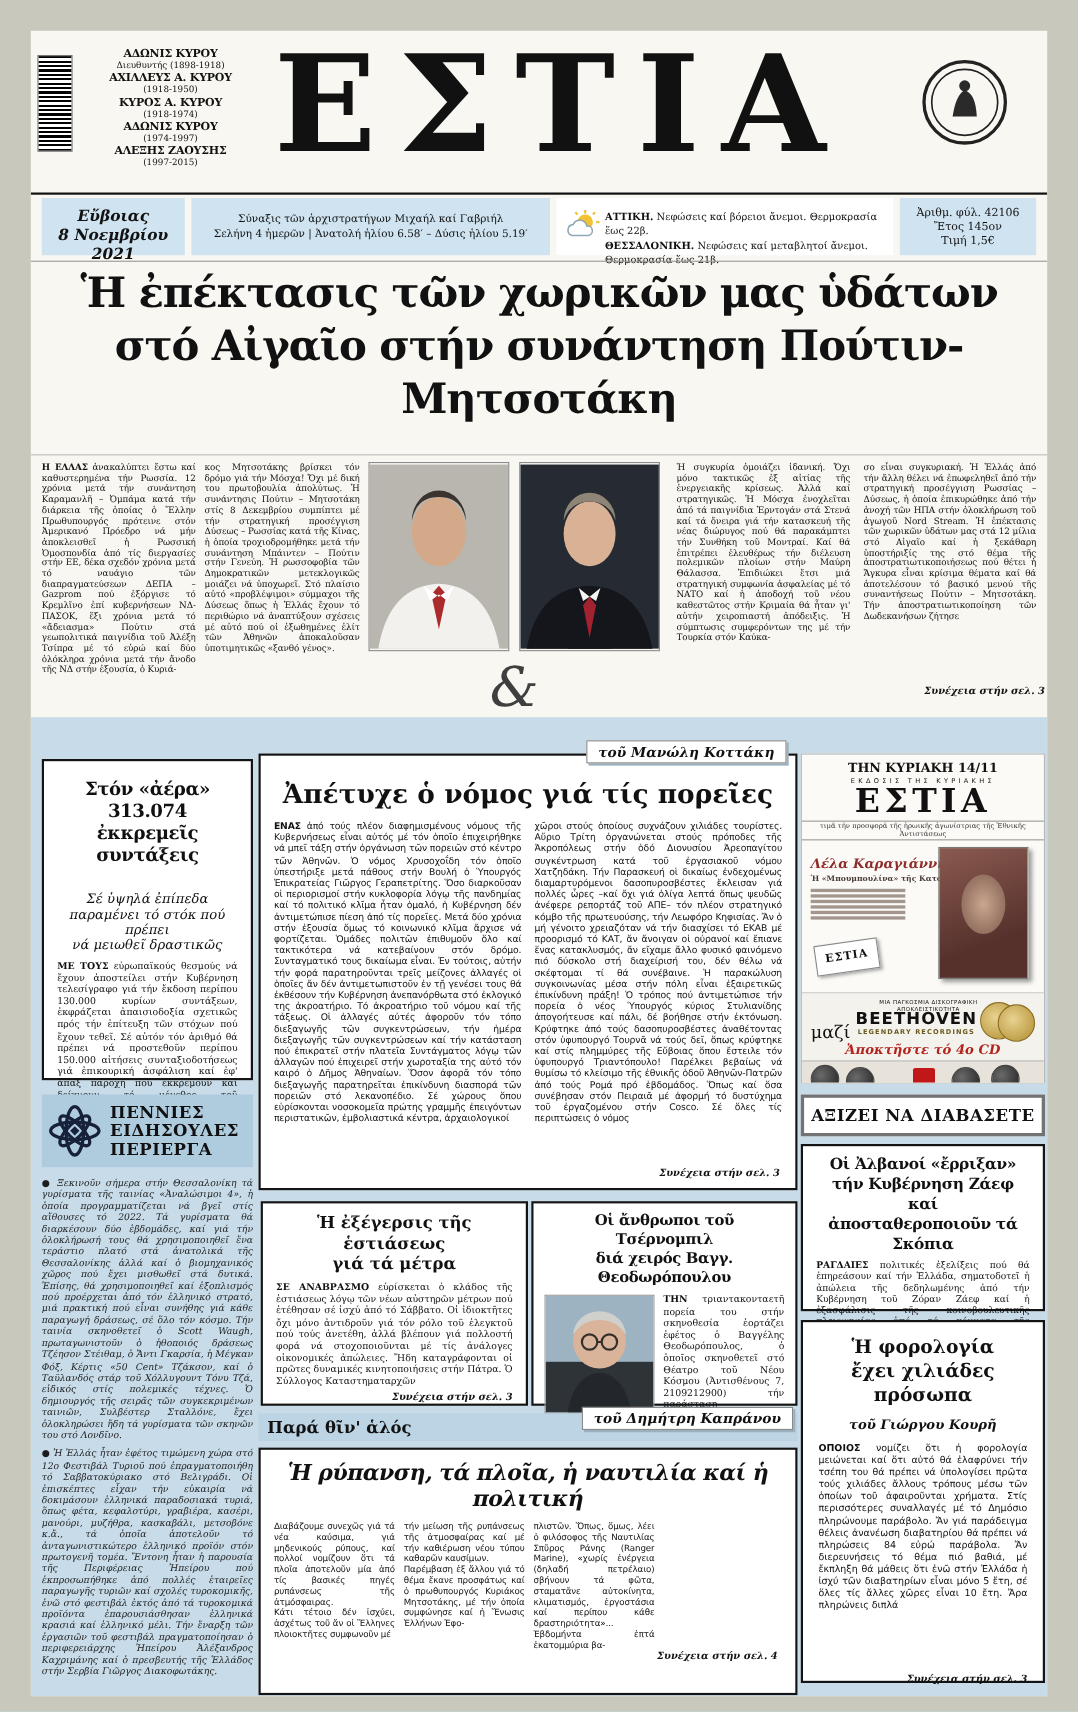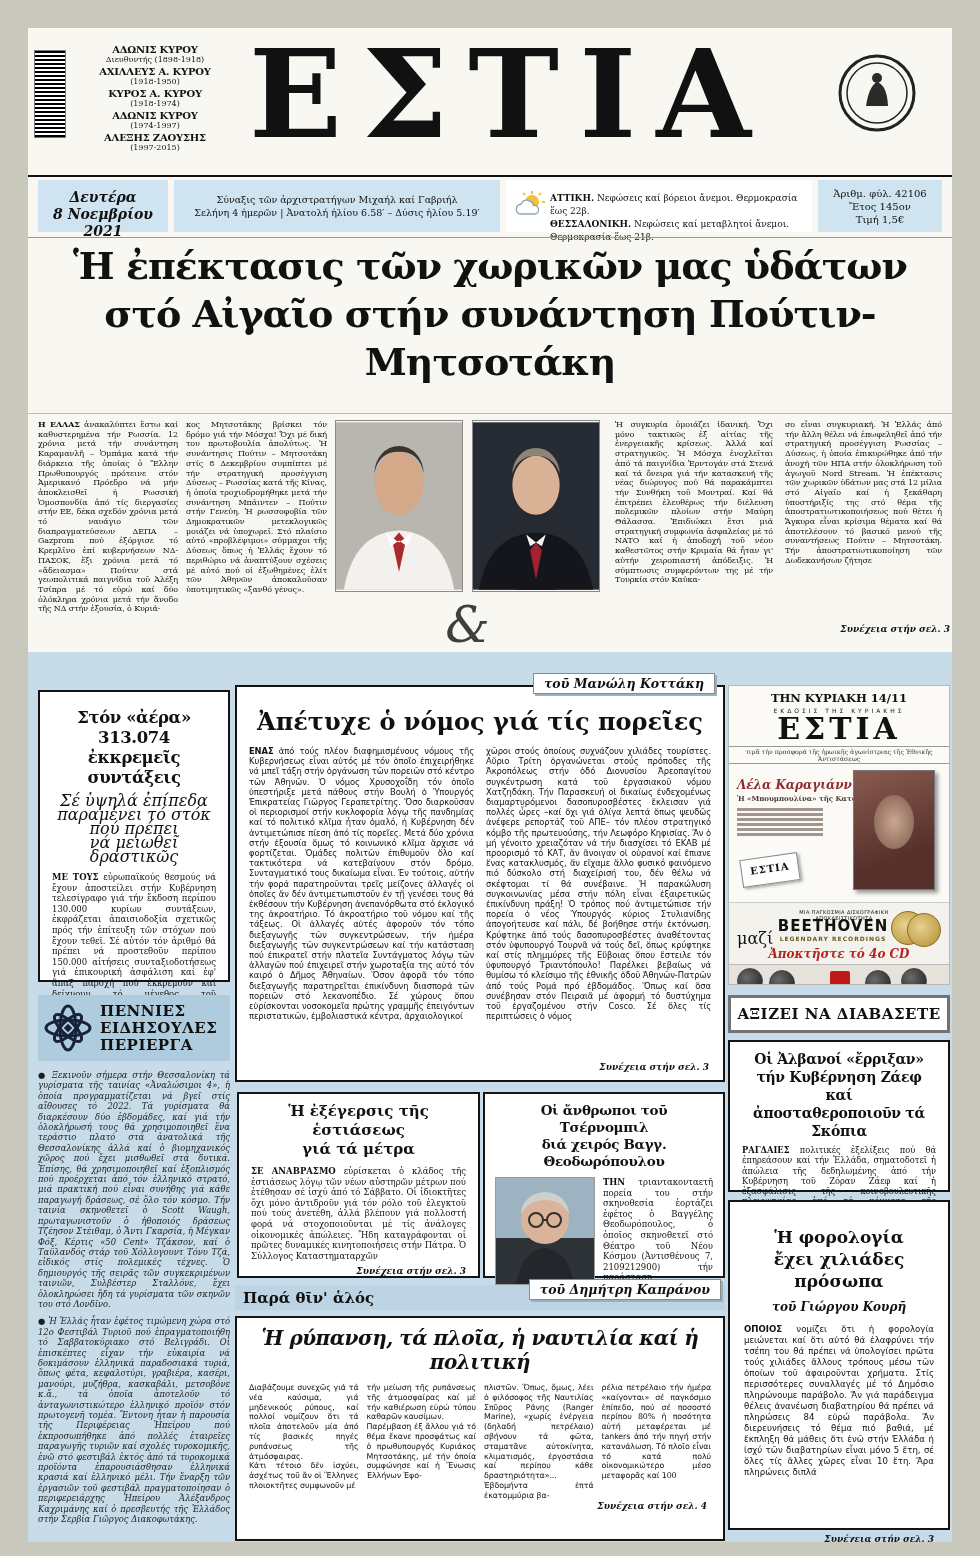--- a/index.html
+++ b/index.html
@@ -108,21 +108,21 @@
   <svg class="seal" viewBox="0 0 78 78">
     <circle cx="39" cy="39" r="37" fill="none" stroke="#222" stroke-width="3"></circle>
     <circle cx="39" cy="39" r="30" fill="none" stroke="#222" stroke-width="1.5"></circle>
     <path d="M28,52 q3,-20 11,-24 q10,3 11,24 z" fill="#2a2a2a"></path>
     <circle cx="39" cy="24" r="5" fill="#2a2a2a"></circle>
   </svg>
 
   <div class="head-rule"></div>
 
   <div class="cell c-day" style="left:10px;width:130px;">
-    <div>Δευτέρα</div>
+    <div>Εὔβοιας</div>
     <div>8 Νοεμβρίου 2021</div>
   </div>
   <div class="cell c-small" style="left:146px;width:326px;">
     <div>Σύναξις τῶν ἀρχιστρατήγων Μιχαήλ καί Γαβριήλ</div>
     <div>Σελήνη 4 ἡμερῶν | Ἀνατολή ἡλίου 6.58′ – Δύσις ἡλίου 5.19′</div>
   </div>
   <div class="cell white c-weather" style="left:478px;width:306px;">
     <svg class="sunicon" viewBox="0 0 32 32">
       <circle cx="18" cy="12" r="7" fill="#f2c233"></circle>
       <g stroke="#f2c233" stroke-width="2">
@@ -172,21 +172,21 @@
   </div>
   <div class="amp serif">&amp;</div>
 
   <div class="lead-col just serif" style="left:587px;width:158px;">Ἡ συγκυρία ὁμοιάζει ἰδανική. Ὄχι μόνο τακτικῶς ἐξ αἰτίας τῆς ἐνεργειακῆς κρίσεως. Ἀλλά καί στρατηγικῶς. Ἡ Μόσχα ἐνοχλεῖται ἀπό τά παιγνίδια Ἐρντογάν στά Στενά καί τά ὄνειρα γιά τήν κατασκευή τῆς νέας διώρυγος πού θά παρακάμπτει τήν Συνθήκη τοῦ Μοντραί. Καί θά ἐπιτρέπει ἐλευθέρως τήν διέλευση πολεμικῶν πλοίων στήν Μαύρη Θάλασσα. Ἐπιδιώκει ἔτσι μιά στρατηγική συμφωνία ἀσφαλείας μέ τό ΝΑΤΟ καί ἡ ἀποδοχή τοῦ νέου καθεστῶτος στήν Κριμαία θά ἦταν γι' αὐτήν χειροπιαστή ἀπόδειξις. Ἡ σύμπτωσις συμφερόντων της μέ τήν Τουρκία στόν Καύκα-</div>
   <div class="lead-col just serif" style="left:757px;width:157px;height:210px;">σο εἶναι συγκυριακή. Ἡ Ἑλλάς ἀπό τήν ἄλλη θέλει νά ἐπωφεληθεῖ ἀπό τήν στρατηγική προσέγγιση Ρωσσίας – Δύσεως, ἡ ὁποία ἐπικυρώθηκε ἀπό τήν ἀνοχή τῶν ΗΠΑ στήν ὁλοκλήρωση τοῦ ἀγωγοῦ Nord Stream. Ἡ ἐπέκτασις τῶν χωρικῶν ὑδάτων μας στά 12 μίλια στό Αἰγαῖο καί ἡ ξεκάθαρη ὑποστήριξίς της στό θέμα τῆς ἀποστρατιωτικοποιήσεως πού θέτει ἡ Ἄγκυρα εἶναι κρίσιμα θέματα καί θά ἀποτελέσουν τό βασικό μενού τῆς συναντήσεως Πούτιν – Μητσοτάκη. Τήν ἀποστρατιωτικοποίηση τῶν Δωδεκανήσων ζήτησε</div>
   <div class="cont lead-cont">Συνέχεια στήν σελ. 3</div>
 
   <div class="wbox" style="left:10px;top:662px;width:192px;height:292px;padding:16px 12px;">
     <div class="box-title serif" style="font-size:16.5px;line-height:20px;letter-spacing:-0.4px;">Στόν «ἀέρα» 313.074
 ἐκκρεμεῖς συντάξεις</div>
-    <div class="box-subtitle serif" style="font-size:16px;line-height:14px;margin-top:6px;text-align:center;">Σέ ὑψηλά ἐπίπεδα
+    <div class="box-subtitle serif" style="font-size:12px;line-height:14px;margin-top:22px;text-align:center;">Σέ ὑψηλά ἐπίπεδα
 παραμένει τό στόκ πού πρέπει
 νά μειωθεῖ δραστικῶς</div>
     <div class="body-text serif" style="font-size:8.5px;line-height:10.6px;margin-top:8px;height:158px;"><b>ΜΕ ΤΟΥΣ</b><span> εὐρωπαϊκούς θεσμούς νά ἔχουν ἀποστείλει στήν Κυβέρνηση τελεσίγραφο γιά τήν ἔκδοση περίπου 130.000 κυρίων συντάξεων, ἐκφράζεται ἀπαισιοδοξία σχετικῶς πρός τήν ἐπίτευξη τῶν στόχων πού ἔχουν τεθεῖ. Σέ αὐτόν τόν ἀριθμό θά πρέπει νά προστεθοῦν περίπου 150.000 αἰτήσεις συνταξιοδοτήσεως γιά ἐπικουρική ἀσφάλιση καί ἐφ' ἅπαξ παροχή πού ἐκκρεμοῦν καί δείχνουν τό μέγεθος τοῦ προβλήματος ὅπως καί 3.074 ἀνελαστικές αἰτήσεις γιά τίς ὁποῖες ἐκκρεμοῦν δικαστικές ἀποφάσεις, ἀλλά καί περιπτώσεις αἰτήσεων</span></div>
     <div class="cont">Συνέχεια στήν σελ. 2</div>
   </div>
 
   <div class="pennies-head">
     <svg width="52" height="52" viewBox="0 0 52 52">
       <g fill="none" stroke="#17223a" stroke-width="3">
         <ellipse cx="26" cy="26" rx="22" ry="8"></ellipse>
@@ -247,24 +247,23 @@
 
   <div class="kicker-strip">
     <span class="kicker-label serif">Παρά θῖν' ἁλός</span>
     <span class="tab" style="right:4px;top:-6px;">τοῦ Δημήτρη Καπράνου</span>
   </div>
   <div class="wbox" style="left:207px;top:1288px;width:490px;height:225px;padding:8px 12px;">
     <div class="box-title serif" style="font-size:20px;font-style:italic;letter-spacing:-0.5px;">Ἡ ρύπανση, τά πλοῖα, ἡ ναυτιλία καί ἡ πολιτική</div>
     <div style="display:flex;gap:8px;margin-top:9px;">
       <div class="body-text sans pre" style="width:110px;height:150px;font-size:7.9px;line-height:9.8px;letter-spacing:-0.1px;">Διαβάζουμε συνεχῶς γιά τά νέα καύσιμα, γιά μηδενικούς ρύπους, καί πολλοί νομίζουν ὅτι τά πλοῖα ἀποτελοῦν μία ἀπό τίς βασικές πηγές ρυπάνσεως τῆς ἀτμόσφαιρας.
 Κάτι τέτοιο δέν ἰσχύει, ἀσχέτως τοῦ ἄν οἱ Ἕλληνες πλοιοκτῆτες συμφωνοῦν μέ</div>
-      <div class="body-text sans pre" style="width:110px;height:150px;font-size:7.9px;line-height:9.8px;letter-spacing:-0.1px;">τήν μείωση τῆς ρυπάνσεως τῆς ἀτμοσφαίρας καί μέ τήν καθιέρωση εὐρώ τύπου καθαρῶν καυσίμων.
+      <div class="body-text sans pre" style="width:110px;height:150px;font-size:7.9px;line-height:9.8px;letter-spacing:-0.1px;">τήν μείωση τῆς ρυπάνσεως τῆς ἀτμοσφαίρας καί μέ τήν καθιέρωση νέου τύπου καθαρῶν καυσίμων.
 Παρέμβαση ἐξ ἄλλου γιά τό θέμα ἔκανε προσφάτως καί ὁ πρωθυπουργός Κυριάκος Μητσοτάκης, μέ τήν ὁποία συμφώνησε καί ἡ Ἕνωσις Ἑλλήνων Ἐφο-</div>
       <div class="body-text sans pre" style="width:110px;height:150px;font-size:7.9px;line-height:9.8px;letter-spacing:-0.1px;">πλιστῶν. Ὅπως, ὅμως, λέει ὁ φιλόσοφος τῆς Ναυτιλίας Σπῦρος Ράνης (Ranger Marine), «χωρίς ἐνέργεια (δηλαδή πετρέλαιο) σβήνουν τά φῶτα, σταματᾶνε αὐτοκίνητα, κλιματισμός, ἐργοστάσια καί περίπου κάθε δραστηριότητα»... Ἑβδομήντα ἑπτά ἑκατομμύρια βα-</div>
-      <div class="body-text sans pre" style="width:110px;height:135px;font-size:7.9px;line-height:9.8px;letter-spacing:-0.1px;">ρέλια πετρέλαιο τήν ἡμέρα «καίγονται» σέ παγκόσμιο ἐπίπεδο, πού σέ ποσοστό περίπου 80% ἡ ποσότητα αὐτή μεταφέρεται μέ tankers ἀπό τήν πηγή στήν κατανάλωση. Τό πλοῖο εἶναι τό κατά πολύ οἰκονομικώτερο μέσο μεταφορᾶς καί 100</div>
     </div>
     <div class="cont" style="position:absolute;right:16px;bottom:28px;">Συνέχεια στήν σελ. 4</div>
   </div>
 
   <div class="ad">
     <div class="ad-kicker serif">ΤΗΝ ΚΥΡΙΑΚΗ 14/11</div>
     <div class="ad-edition sans">ΕΚΔΟΣΙΣ ΤΗΣ ΚΥΡΙΑΚΗΣ</div>
     <div class="ad-logo serif">ΕΣΤΙΑ</div>
     <div class="ad-tagline serif">τιμᾶ τήν προσφορά τῆς ἡρωικῆς ἀγωνίστριας τῆς Ἐθνικῆς Ἀντιστάσεως</div>
     <div class="ad-mid">
@@ -306,21 +305,21 @@
   <div class="worth serif">ΑΞΙΖΕΙ ΝΑ ΔΙΑΒΑΣΕΤΕ</div>
 
   <div class="wbox" style="left:700px;top:1012px;width:222px;height:152px;padding:8px 12px;">
     <div class="box-title serif" style="font-size:14px;line-height:18px;letter-spacing:-0.3px;">Οἱ Ἀλβανοί «ἔρριξαν»
 τήν Κυβέρνηση Ζάεφ καί
 ἀποσταθεροποιοῦν τά Σκόπια</div>
     <div class="body-text serif" style="font-size:8.3px;line-height:10.3px;margin-top:5px;height:62px;"><b>ΡΑΓΔΑΙΕΣ</b><span> πολιτικές ἐξελίξεις πού θά ἐπηρεάσουν καί τήν Ἑλλάδα, σηματοδοτεῖ ἡ ἀπώλεια τῆς δεδηλωμένης ἀπό τήν Κυβέρνηση τοῦ Ζόραν Ζάεφ καί ἡ ἐξασφάλισις τῆς κοινοβουλευτικῆς πλειοψηφίας ἀπό τά κόμματα τῆς ἀντιπολιτεύσεως. Ὁ ἀρχηγός τοῦ δεξιοῦ κόμματος, VMRO-DPMNE,</span></div>
     <div class="cont">Συνέχεια στήν σελ. 4</div>
   </div>
 
-  <div class="wbox" style="left:700px;top:1172px;width:222px;height:330px;padding:24px 14px;">
+  <div class="wbox" style="left:700px;top:1172px;width:222px;height:330px;padding:12px 14px;">
     <div class="box-title serif" style="font-size:17px;line-height:22px;">Ἡ φορολογία
 ἔχει χιλιάδες πρόσωπα</div>
     <div class="box-subtitle serif" style="font-weight:bold;font-size:12px;margin-top:8px;">τοῦ Γιώργου Κουρῆ</div>
     <div class="body-text sans" style="font-size:8.6px;line-height:11px;margin-top:10px;height:210px;"><b>ΟΠΟΙΟΣ</b><span> νομίζει ὅτι ἡ φορολογία μειώνεται καί ὅτι αὐτό θά ἐλαφρύνει τήν τσέπη του θά πρέπει νά ὑπολογίσει πρῶτα τούς χιλιάδες ἄλλους τρόπους μέσω τῶν ὁποίων τοῦ ἀφαιροῦνται χρήματα. Στίς περισσότερες συναλλαγές μέ τό Δημόσιο πληρώνουμε παράβολο. Ἄν γιά παράδειγμα θέλεις ἀνανέωση διαβατηρίου θά πρέπει νά πληρώσεις 84 εὐρώ παράβολα. Ἄν διερευνήσεις τό θέμα πιό βαθιά, μέ ἔκπληξη θά μάθεις ὅτι ἐνῶ στήν Ἑλλάδα ἡ ἰσχύ τῶν διαβατηρίων εἶναι μόνο 5 ἔτη, σέ ὅλες τίς ἄλλες χῶρες εἶναι 10 ἔτη. Ἄρα πληρώνεις διπλά</span></div>
     <div class="cont">Συνέχεια στήν σελ. 3</div>
   </div>
 
 </div>
 
 </body></html>

